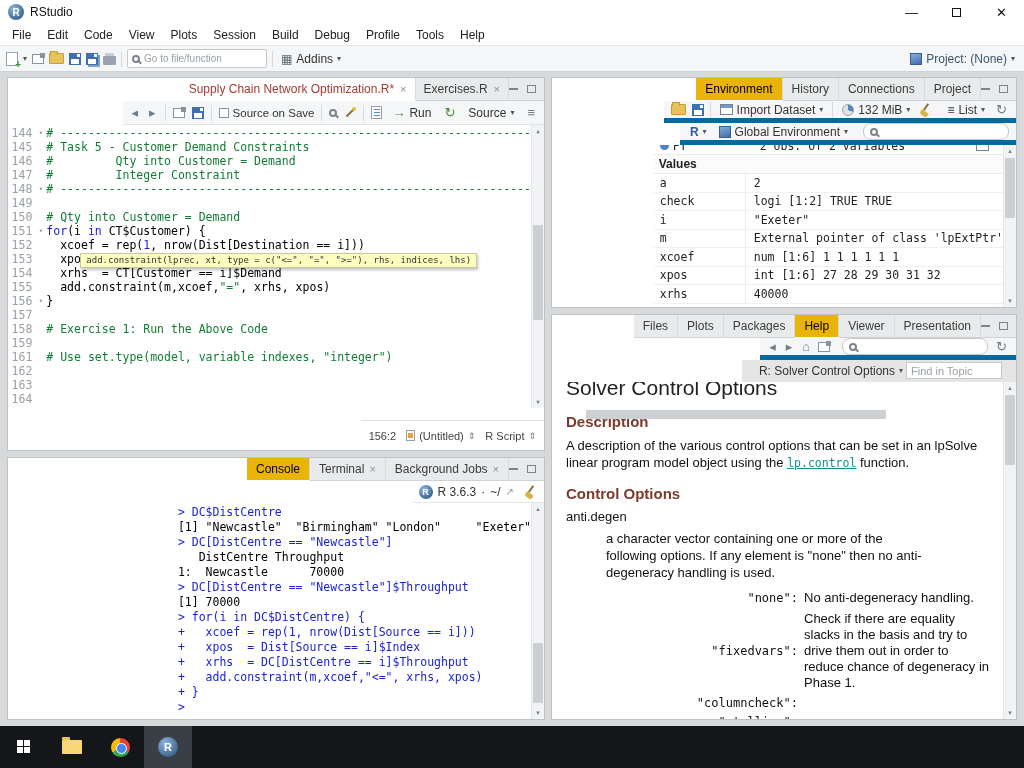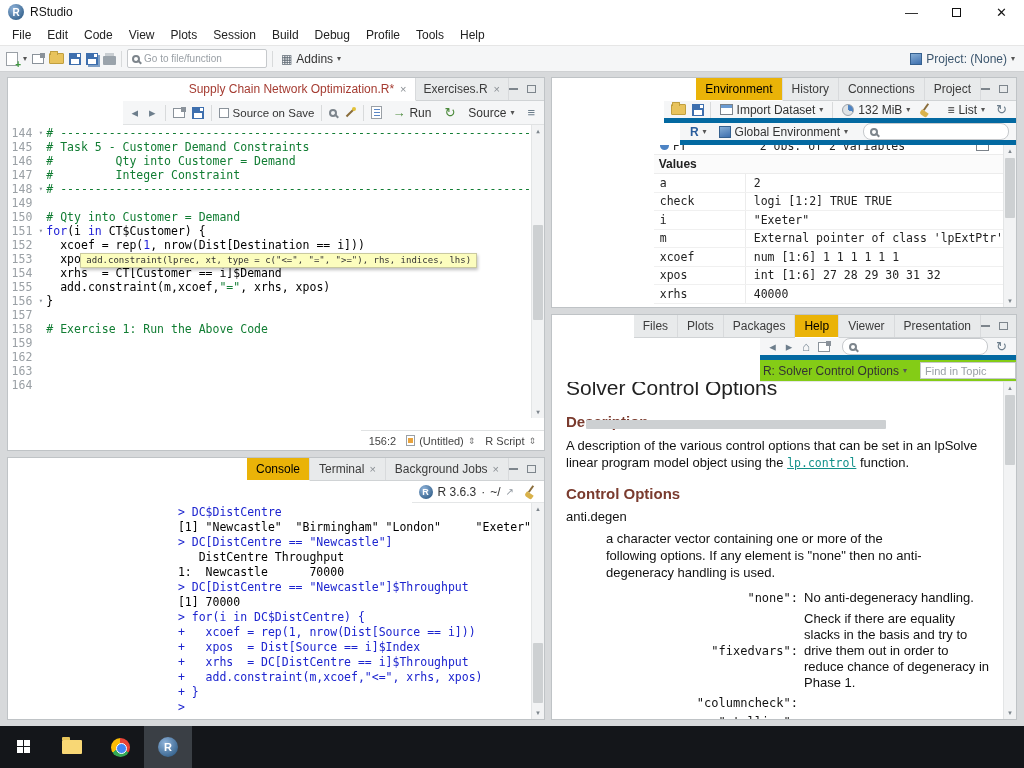--- a/index.html
+++ b/index.html
@@ -106,21 +106,21 @@
 .tok-num{color:#1c1cd6;}
 .tok-str{color:#117d33;}
 .tok-pl{color:#000;}
 .editor-tooltip{position:absolute;left:34px;top:1px;background:#fcfdbe;border:1px solid #c9c9a0;box-shadow:1px 2px 3px rgba(0,0,0,.25);padding:0 5px;font-size:9px;line-height:13px;color:#333;z-index:10;white-space:nowrap;font-family:"DejaVu Sans Mono",monospace;}
 .vscroll{width:13px;background:#f2f3f4;border-left:1px solid #e3e5e6;flex:none;position:relative;}
 .sarrow{height:12px;font-size:6px;color:#7d858c;text-align:center;line-height:12px;}
 .sarrow.down{position:absolute;bottom:0;left:0;right:0;}
 .vthumb{position:absolute;left:1px;width:10px;background:#cdd0d2;border-radius:1px;}
 .hscroll{height:12px;background:#f2f3f4;border-top:1px solid #e3e5e6;position:relative;flex:none;}
 .hthumb{position:absolute;top:1px;height:9px;background:#cdd0d2;border-radius:1px;left:42px;width:300px;}
-.src-status{height:20px;border-top:1px solid #e0e2e3;display:flex;align-items:center;font-size:11px;color:#444;padding:0 8px;gap:10px;flex:none;background:#fff;}
+.src-status{height:30px;border-top:1px solid #e0e2e3;display:flex;align-items:center;font-size:11px;color:#444;padding:0 8px;gap:10px;flex:none;background:#fff;}
 .status-doc{display:flex;align-items:center;gap:4px;}
 .icon-rdoc{width:9px;height:11px;background:#fff;border:1px solid #9aa0a6;position:relative;flex:none;}
 .icon-rdoc::after{content:"";position:absolute;left:1px;top:2px;width:5px;height:5px;background:#e8a33d;}
 .status-right{margin-left:auto;display:flex;align-items:center;gap:4px;}
 .updown{font-size:9px;color:#777;}
 
 
 .console-info{height:22px;border-bottom:1px solid #e4e6e7;display:flex;align-items:center;gap:5px;padding:0 7px;font-size:12px;color:#333;flex:none;background:#fff;}
 .console-body{flex:1;display:flex;min-height:0;}
 .console-lines{flex:1;font-family:"DejaVu Sans Mono","Liberation Mono",monospace;font-size:11.5px;line-height:15px;padding:2px 0 0 5px;white-space:pre;overflow:hidden;}
@@ -148,21 +148,21 @@
 .help-content{flex:1;overflow:hidden;padding:0 14px;font-size:13px;color:#111;}
 .help-title{font-size:21px;color:#222;margin-top:-6px;white-space:nowrap;}
 .help-h2{font-size:15px;font-weight:bold;color:#7a3b2e;margin:13px 0 7px;}
 .help-p{line-height:17px;}
 .help-link{font-family:"DejaVu Sans Mono",monospace;font-size:11.5px;color:#12908a;text-decoration:underline;}
 .help-term{margin:4px 0 6px;}
 .help-def{margin-left:40px;max-width:330px;line-height:17px;margin-bottom:9px;}
 .opt-row{display:flex;align-items:center;margin-bottom:5px;}
 .opt-key{width:238px;text-align:right;font-family:"DejaVu Sans Mono",monospace;font-size:12px;flex:none;padding-right:6px;white-space:pre;}
 .opt-def{line-height:16px;max-width:200px;}
-.help-nav{height:22px;border-bottom:1px solid #e4e6e7;display:flex;align-items:center;gap:10px;padding:0 0;font-size:12px;color:#333;flex:none;background:#84cc16;}
+.help-nav{height:22px;border-bottom:1px solid #e4e6e7;display:flex;align-items:center;padding:0 14px;font-size:12px;color:#333;flex:none;background:#e5e5e5;}
 
 
 .taskbar{height:42px;background:#14161a;display:flex;align-items:stretch;flex:none;}
 .tb-app{width:48px;display:flex;align-items:center;justify-content:center;}
 .tb-app.active{background:#3a3f45;}
 .win-logo{width:15px;height:15px;display:grid;grid-template-columns:6px 6px;grid-template-rows:6px 6px;gap:1.5px;}
 .win-logo span{background:#fff;}
 .folder-big{width:20px;height:14px;background:#f8d775;border-radius:1px;position:relative;}
 .folder-big::before{content:"";position:absolute;top:-3px;left:0;width:8px;height:3px;background:#e8c55a;border-radius:1px 1px 0 0;}
 .chrome-icon{width:19px;height:19px;border-radius:50%;background:conic-gradient(#ea4335 0 120deg,#34a853 120deg 240deg,#fbbc05 240deg 360deg);position:relative;}
@@ -288,20 +288,21 @@
               <div class="code-line"><span class="gut-num">150</span><span class="fold-col"></span><span class="code-content"><span class="tok-com"># Qty into Customer = Demand</span></span></div>
               <div class="code-line"><span class="gut-num">151</span><span class="fold-col">▾</span><span class="code-content"><span class="tok-kw">for</span><span class="tok-pl">(i </span><span class="tok-kw">in</span><span class="tok-pl"> CT$Customer) {</span></span></div>
               <div class="code-line"><span class="gut-num">152</span><span class="fold-col"></span><span class="code-content"><span class="tok-pl">  xcoef = rep(</span><span class="tok-num">1</span><span class="tok-pl">, nrow(Dist[Destination == i]))</span></span></div>
               <div class="code-line"><span class="gut-num">153</span><span class="fold-col"></span><span class="code-content"><span class="tok-pl">  xpo</span><span class="editor-tooltip">add.constraint(lprec, xt, type = c("&lt;=", "=", "&gt;="), rhs, indices, lhs)</span></span></div>
               <div class="code-line"><span class="gut-num">154</span><span class="fold-col"></span><span class="code-content"><span class="tok-pl">  xrhs  = CT[Customer == i]$Demand</span></span></div>
               <div class="code-line"><span class="gut-num">155</span><span class="fold-col"></span><span class="code-content"><span class="tok-pl">  add.constraint(m,xcoef,</span><span class="tok-str">"="</span><span class="tok-pl">, xrhs, xpos)</span></span></div>
               <div class="code-line"><span class="gut-num">156</span><span class="fold-col">▾</span><span class="code-content"><span class="tok-pl">}</span></span></div>
               <div class="code-line"><span class="gut-num">157</span><span class="fold-col"></span><span class="code-content"></span></div>
               <div class="code-line"><span class="gut-num">158</span><span class="fold-col"></span><span class="code-content"><span class="tok-com"># Exercise 1: Run the Above Code</span></span></div>
               <div class="code-line"><span class="gut-num">159</span><span class="fold-col"></span><span class="code-content"></span></div>
+              <div class="code-line"><span class="gut-num">161</span><span class="fold-col"></span><span class="code-content"><span class="tok-com"># Use set.type(model, variable indexes, "integer")</span></span></div>
               <div class="code-line"><span class="gut-num">162</span><span class="fold-col"></span><span class="code-content"></span></div>
               <div class="code-line"><span class="gut-num">163</span><span class="fold-col"></span><span class="code-content"></span></div>
               <div class="code-line"><span class="gut-num">164</span><span class="fold-col"></span><span class="code-content"></span></div>
             </div>
           <div class="vscroll">
             <div class="sarrow">▲</div>
             <div class="vthumb" style="top:100px;height:95px;"></div>
             <div class="sarrow down">▼</div>
           </div>
         </div>

